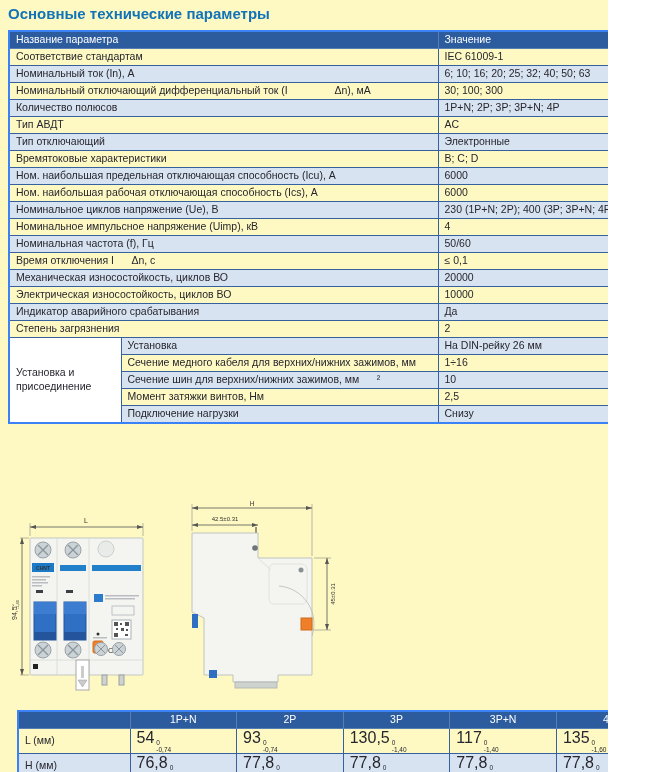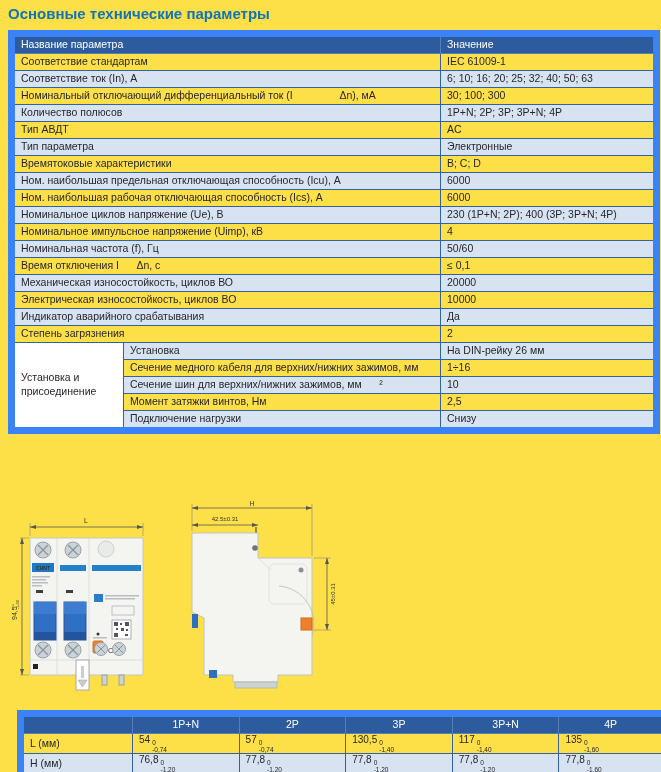--- a/index.html
+++ b/index.html
@@ -1,33 +1,33 @@
 <!DOCTYPE html>
 <html><head>
 <meta charset="utf-8">
 <style>
   html,body{margin:0;padding:0;background:#fff;}
-  #page{position:relative;width:661px;height:772px;background:#fde047;overflow:hidden;
+  #page{position:relative;width:608px;height:772px;background:#fef9c3;overflow:hidden;
         font-family:"Liberation Sans",sans-serif;color:#26262e;}
   .sec-title{position:absolute;left:8px;font-size:15px;font-weight:700;color:#1173b8;}
   #title1{top:5px}
   #title2{top:476px}
   #table1{position:absolute;left:8px;top:30px}
   #table2{position:absolute;left:17px;top:710px}
-  table.spec{border-collapse:collapse;table-layout:fixed;border:7px solid #3b82f6;width:645px}
+  table.spec{border-collapse:collapse;table-layout:fixed;border:2px solid #3b82f6;width:645px}
   table.spec td{border:1px solid #35619f;height:16px;font-size:10.5px;color:#26262e;
       padding:0 6px;overflow:hidden;white-space:nowrap;line-height:1.1}
   .t1 thead td{background:#2d5c9e;color:#fff;border-color:#577fb4}
   td.v{text-align:left;padding:0 2px}
   .t1 tbody tr:nth-child(2n) td{background:#d8e3f1}
   .t1 tbody td.gcell{background:#fff !important;white-space:normal;line-height:1.3;vertical-align:middle}
   .t2 thead td{background:#2d5c9e;color:#fff;text-align:center;border-color:#577fb4}
   .t2 td{text-align:left;height:17px}
   .t2 tbody tr:nth-child(2) td{background:#d8e3f1}
-  .num{font-size:10px}
+  .num{font-size:16px}
   .tol{display:inline-flex;flex-direction:column;align-items:flex-start;font-size:6.5px;
        line-height:6.5px;margin-left:2px;vertical-align:-2px}
   .tol i{font-style:normal}
   svg text{font-family:"Liberation Sans",sans-serif;fill:#333}
   .dimline{stroke:#555;stroke-width:0.8}
   .extline{stroke:#888;stroke-width:0.6}
   .arr{fill:#555;stroke:none}
   .seam{stroke:#d5d8d4;stroke-width:0.8}
 </style>
 </head>
@@ -48,37 +48,37 @@
         <td colspan="2">Название параметра</td>
         <td class="v">Значение</td>
       </tr>
     </thead>
     <tbody>
       <tr>
           <td colspan="2">Соответствие стандартам</td>
           <td class="v">IEC 61009-1</td>
         </tr>
       <tr>
-          <td colspan="2">Соответствие ток (In), А</td>
+          <td colspan="2">Номинальный ток (In), А</td>
           <td class="v">6; 10; 16; 20; 25; 32; 40; 50; 63</td>
         </tr>
       <tr>
           <td colspan="2">Номинальный отключающий дифференциальный ток (I&nbsp;&nbsp;&nbsp;&nbsp;&nbsp;&nbsp;&nbsp;&nbsp;&nbsp;&nbsp;&nbsp;&nbsp;&nbsp;&nbsp;&nbsp;&nbsp;Δn), мА</td>
           <td class="v">30; 100; 300</td>
         </tr>
       <tr>
           <td colspan="2">Количество полюсов</td>
           <td class="v">1P+N; 2P; 3P; 3P+N; 4P</td>
         </tr>
       <tr>
           <td colspan="2">Тип АВДТ</td>
           <td class="v">AC</td>
         </tr>
       <tr>
-          <td colspan="2">Тип параметра</td>
+          <td colspan="2">Тип отключающий</td>
           <td class="v">Электронные</td>
         </tr>
       <tr>
           <td colspan="2">Времятоковые характеристики</td>
           <td class="v">B; C; D</td>
         </tr>
       <tr>
           <td colspan="2">Ном. наибольшая предельная отключающая способность (Icu), А</td>
           <td class="v">6000</td>
         </tr>
@@ -306,21 +306,21 @@
         <td>4P</td>
       </tr>
     </thead>
     <tbody>
       <tr>
         <td>L (мм)</td>
         <td><span class="num">54</span><span class="tol">
               <i>0</i>
               <i>-0,74</i>
             </span></td>
-        <td><span class="num">57</span><span class="tol">
+        <td><span class="num">93</span><span class="tol">
               <i>0</i>
               <i>-0,74</i>
             </span></td>
         <td><span class="num">130,5</span><span class="tol">
               <i>0</i>
               <i>-1,40</i>
             </span></td>
         <td><span class="num">117</span><span class="tol">
               <i>0</i>
               <i>-1,40</i>

